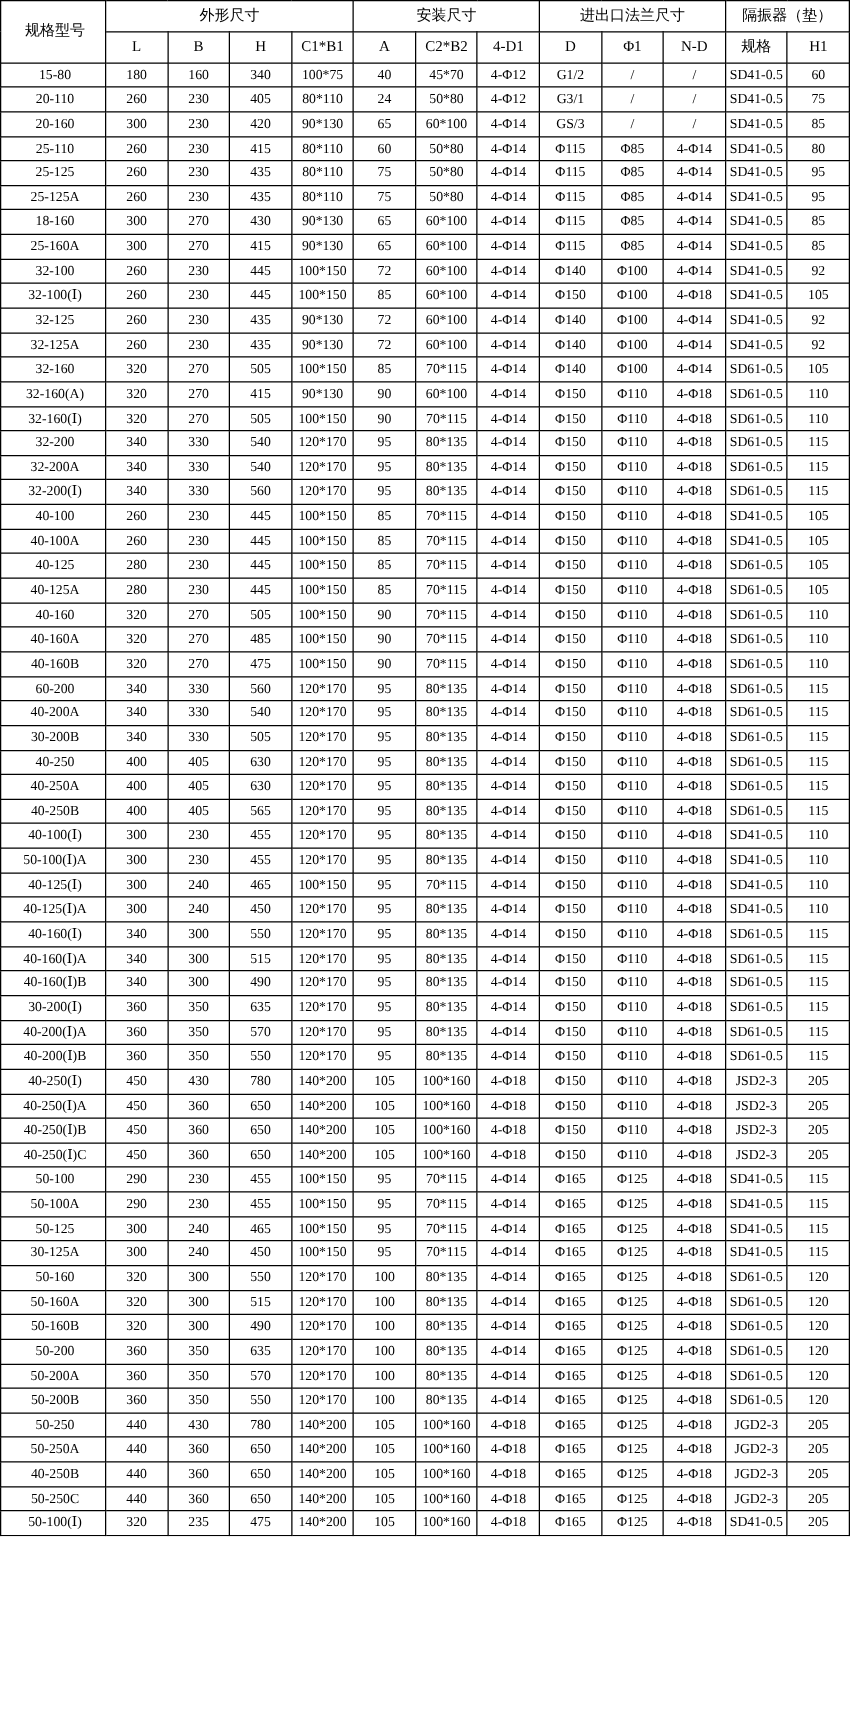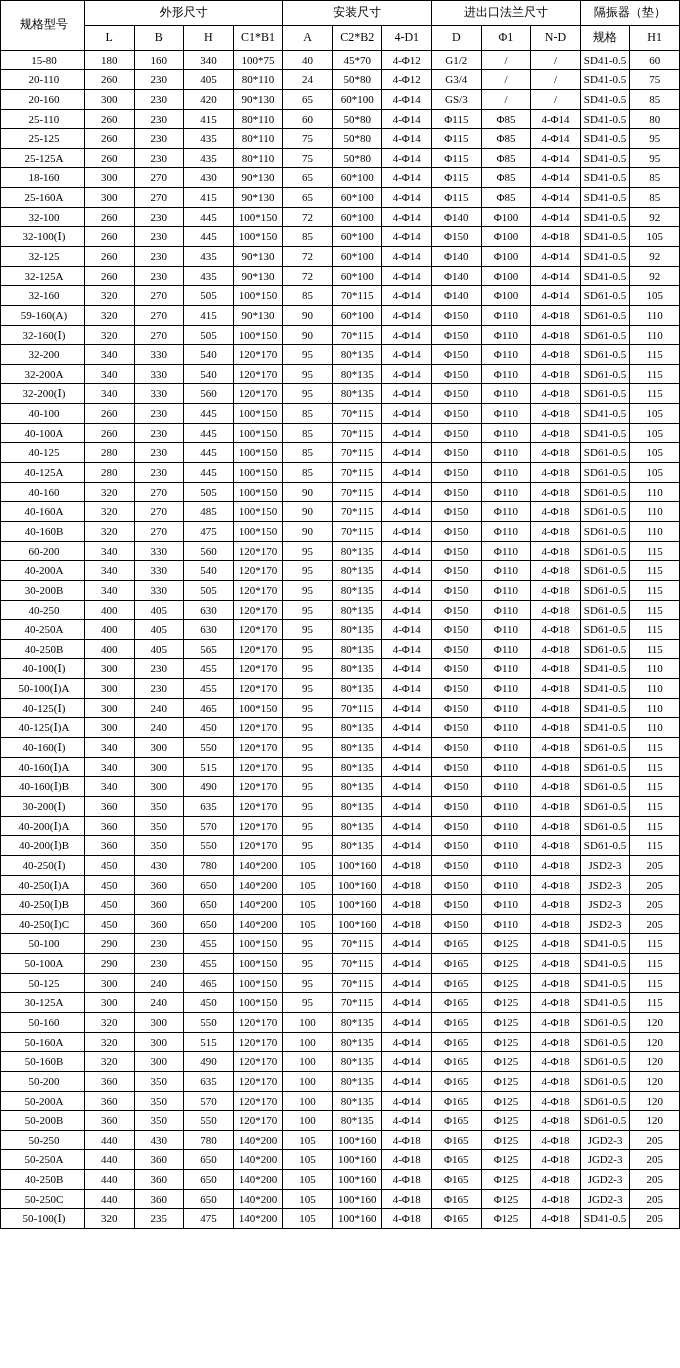--- a/index.html
+++ b/index.html
@@ -92,21 +92,21 @@
       </tr>
       <tr>
         <td class="col-model">20-110</td>
         <td class="col-l">260</td>
         <td class="col-b">230</td>
         <td class="col-h">405</td>
         <td class="col-c1">80*110</td>
         <td class="col-a">24</td>
         <td class="col-c2">50*80</td>
         <td class="col-d1">4-Φ12</td>
-        <td class="col-d">G3/4</td>
+        <td class="col-d">G3/1</td>
         <td class="col-dd1">/</td>
         <td class="col-nd">/</td>
         <td class="col-gg">SD41-0.5</td>
         <td class="col-h1">75</td>
       </tr>
       <tr>
         <td class="col-model">20-160</td>
         <td class="col-l">300</td>
         <td class="col-b">230</td>
         <td class="col-h">420</td>
@@ -264,21 +264,21 @@
         <td class="col-a">85</td>
         <td class="col-c2">70*115</td>
         <td class="col-d1">4-Φ14</td>
         <td class="col-d">Φ140</td>
         <td class="col-dd1">Φ100</td>
         <td class="col-nd">4-Φ14</td>
         <td class="col-gg">SD61-0.5</td>
         <td class="col-h1">105</td>
       </tr>
       <tr>
-        <td class="col-model">59-160(A)</td>
+        <td class="col-model">32-160(A)</td>
         <td class="col-l">320</td>
         <td class="col-b">270</td>
         <td class="col-h">415</td>
         <td class="col-c1">90*130</td>
         <td class="col-a">90</td>
         <td class="col-c2">60*100</td>
         <td class="col-d1">4-Φ14</td>
         <td class="col-d">Φ150</td>
         <td class="col-dd1">Φ110</td>
         <td class="col-nd">4-Φ18</td>

